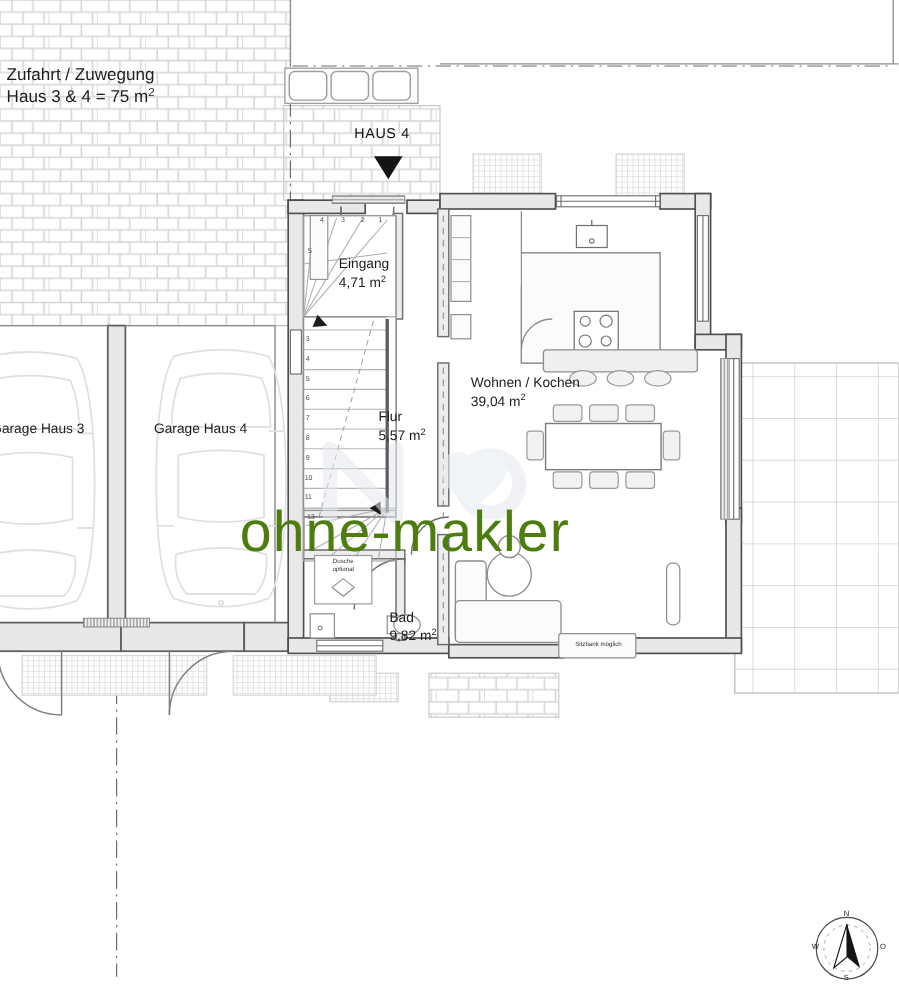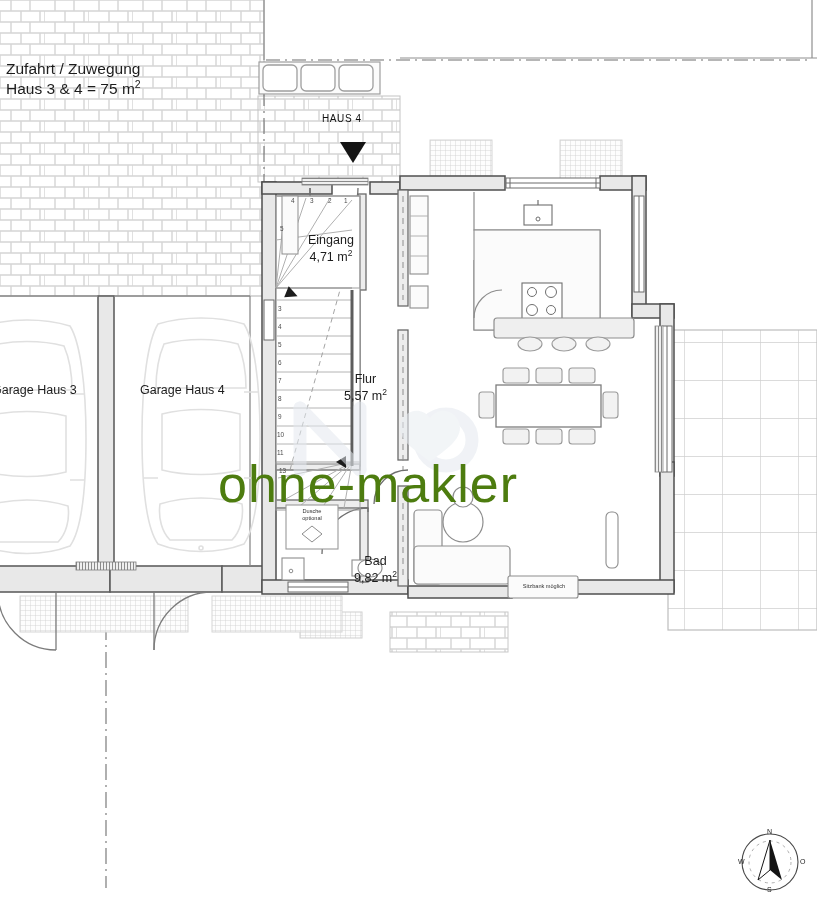--- a/index.html
+++ b/index.html
@@ -2,24 +2,24 @@
 <html><head>
 <meta charset="utf-8">
 <style>
   html,body{margin:0;padding:0;background:#ffffff;}
   body{width:817px;height:900px;overflow:hidden;
        font-family:"Liberation Sans","DejaVu Sans",sans-serif;}
   #stage{position:relative;width:817px;height:875px;background:#fff;}
   svg.layer{position:absolute;left:0;top:0;width:817px;height:900px;}
   .lbl{position:absolute;color:#1c1c1c;white-space:pre;line-height:1.18;}
   .lbl.big{font-size:15.5px;}
-  .lbl.room{font-size:12.5px;text-align:center;}
+  .lbl.room{font-size:12.5px;}
   .lbl.small{font-size:11px;}
   .lbl.tiny{font-size:5.6px;color:#333;text-align:center;}
-  .lbl.haus{font-size:10px;letter-spacing:.6px;color:#111;text-align:right;}
+  .lbl.haus{font-size:13px;letter-spacing:.6px;color:#111;text-align:right;}
   .lbl.cmp{font-size:7px;color:#222;}
   .lbl.gar{font-size:12.5px;color:#1c1c1c;}
   .stepnum{position:absolute;font-size:6.4px;color:#4a4a4a;}
   sup{font-size:.68em;vertical-align:super;}
   #wm{position:absolute;left:218px;top:398px;width:390px;height:120px;
       pointer-events:none;}
   #wm .wmtext{font-size:52px;color:#4d7c0f;letter-spacing:1px;
       position:absolute;left:0;top:56px;font-weight:400;}
 </style>
 </head>
@@ -397,20 +397,21 @@
 
 <div class="lbl gar" style="left:-8px;top:383px;">Garage Haus 3</div>
 <div class="lbl gar" style="left:140px;top:383px;">Garage Haus 4</div>
 
 <div class="lbl room" style="left:308px;top:233px;"><span>Eingang</span><br><span>4,71 m</span><sup>2</sup></div>
 
 <div class="lbl room" style="left:344px;top:372px;"><span>Flur</span><br><span>5,57 m</span><sup>2</sup></div>
 
 <div class="lbl room" style="left:309px;top:554px;margin-left:45px;"><span>Bad</span><br><span>9,82 m</span><sup>2</sup></div>
 
+<div class="lbl room" style="left:428px;top:341px;"><span>Wohnen / Kochen</span><br><span>39,04 m</span><sup>2</sup></div>
 
 
 <div class="lbl tiny" style="left:288px;top:508px;width:48px;"><span>Dusche</span><br><span>optional</span></div>
 
 <div class="lbl tiny" style="left:508px;top:583px;width:72px;">Sitzbank möglich</div>
 
 <div class="stepnum" style="left:344px;top:197px;">1</div>
 <div class="stepnum" style="left:328px;top:197px;">2</div>
 <div class="stepnum" style="left:310px;top:197px;">3</div>
 <div class="stepnum" style="left:291px;top:197px;">4</div>

